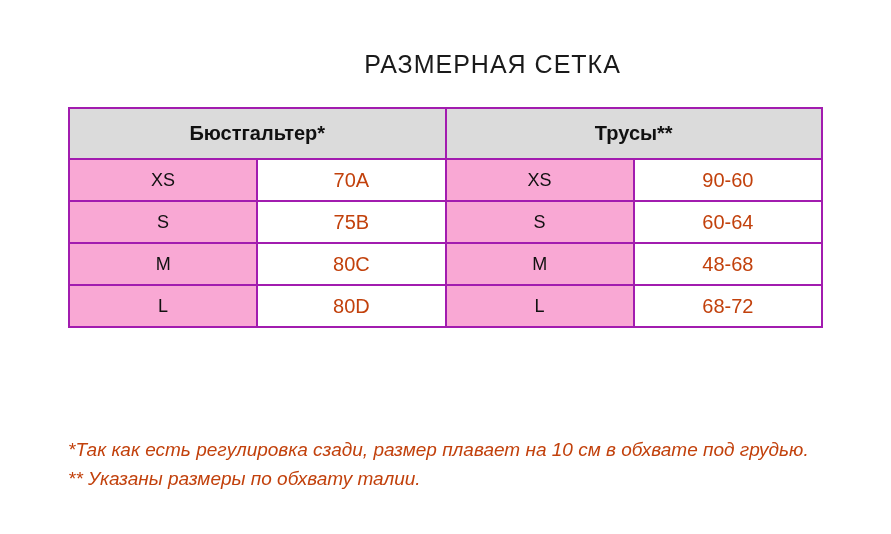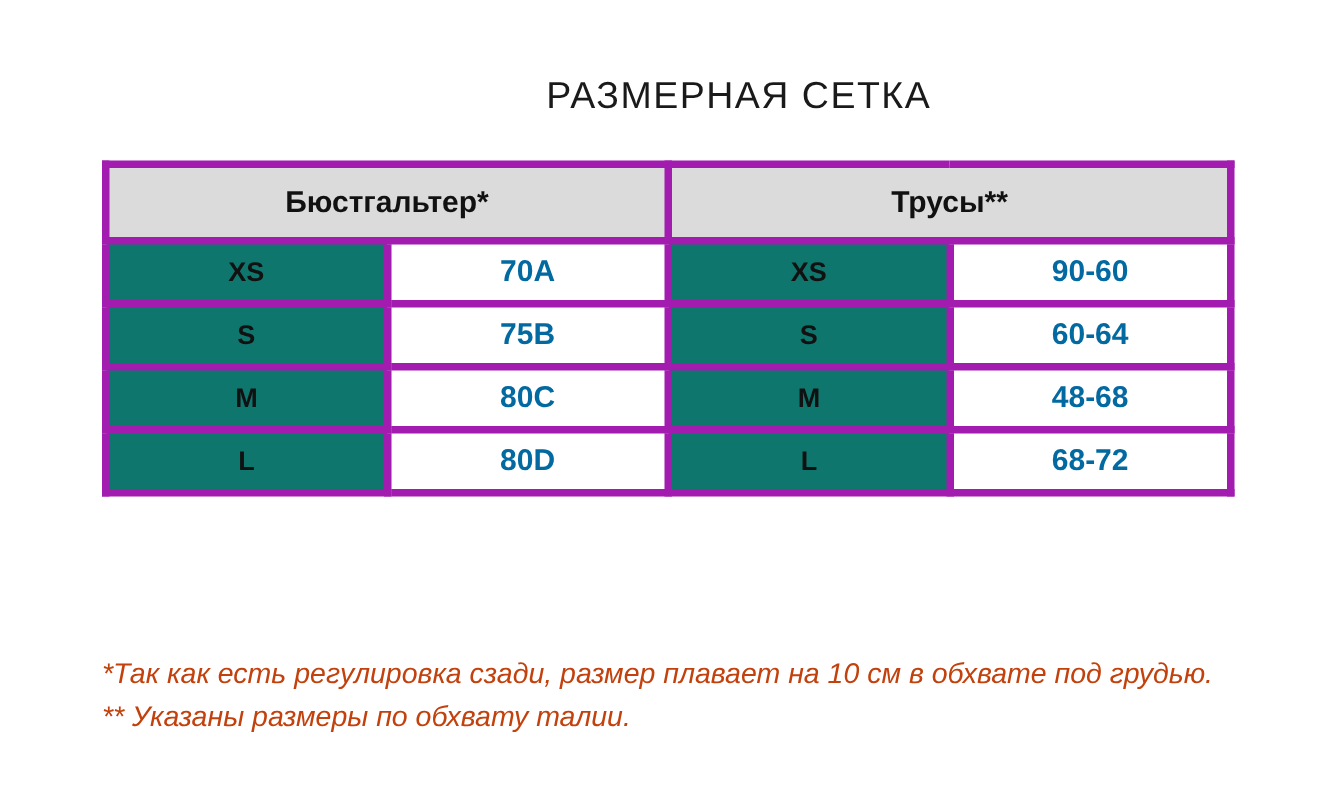--- a/index.html
+++ b/index.html
@@ -31,44 +31,44 @@
   table.size-chart {
     position: absolute;
     top: 107px;
     left: 68px;
     width: 755px;
     border-collapse: collapse;
     table-layout: fixed;
   }
   table.size-chart th,
   table.size-chart td {
-    border: 5px solid #a21caf;
+    border: 2px solid #a21caf;
     text-align: center;
     vertical-align: middle;
   }
   table.size-chart th.group-header {
     height: 51px;
     background: #dbdbdb;
     font-size: 20px;
     font-weight: bold;
     color: #111111;
   }
   table.size-chart td {
     height: 42px;
     font-size: 20px;
   }
   table.size-chart td.size-label {
-    background: #0f766e;
-    font-weight: bold;
+    background: #f9a8d4;
+    font-weight: normal;
     font-size: 18px;
   }
   table.size-chart td.size-value {
     background: #ffffff;
-    font-weight: bold;
-    color: #0369a1;
+    font-weight: normal;
+    color: #c2410c;
   }
   .notes {
     position: absolute;
     top: 435px;
     left: 68px;
     width: 760px;
   }
   .notes p {
     font-style: italic;
     font-size: 19px;

